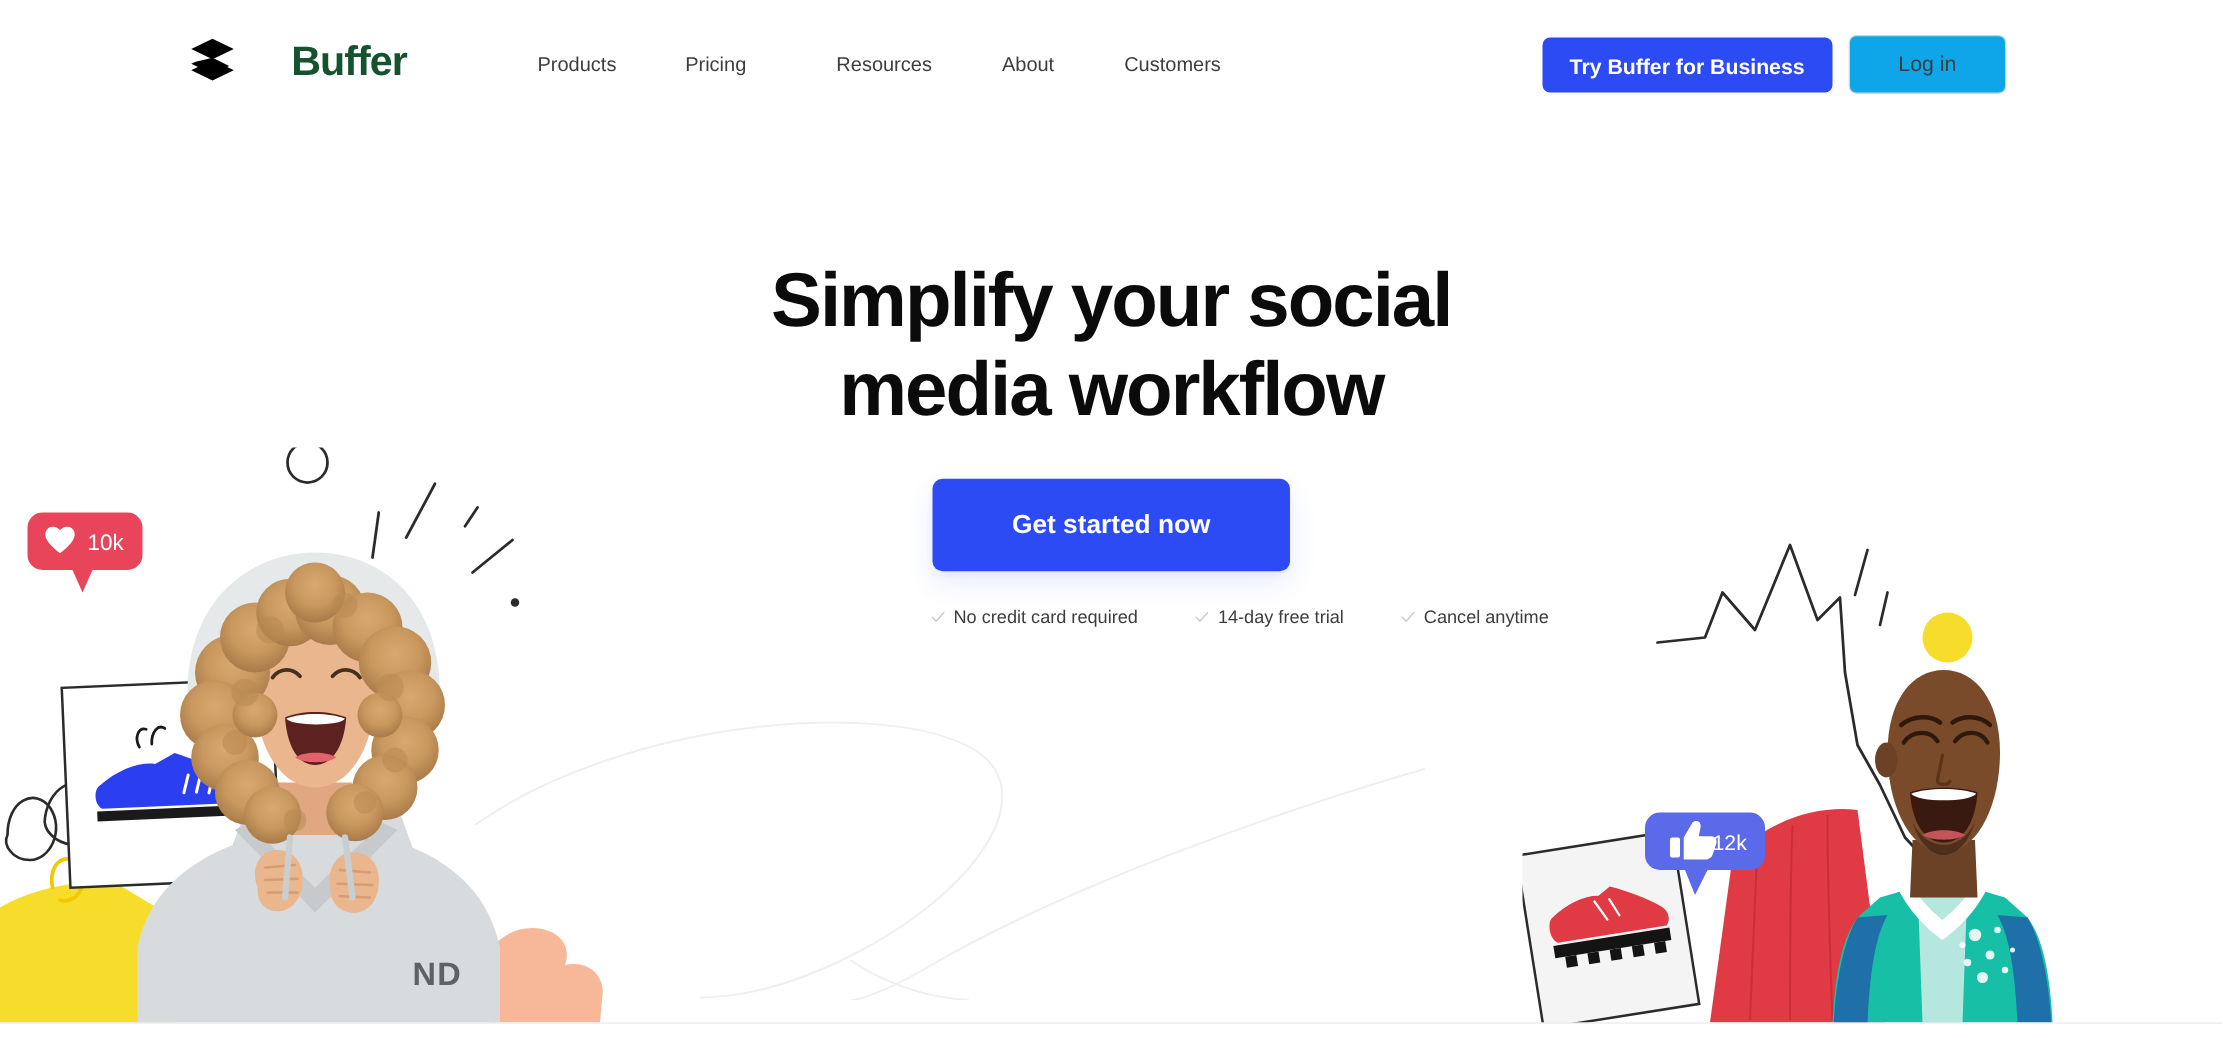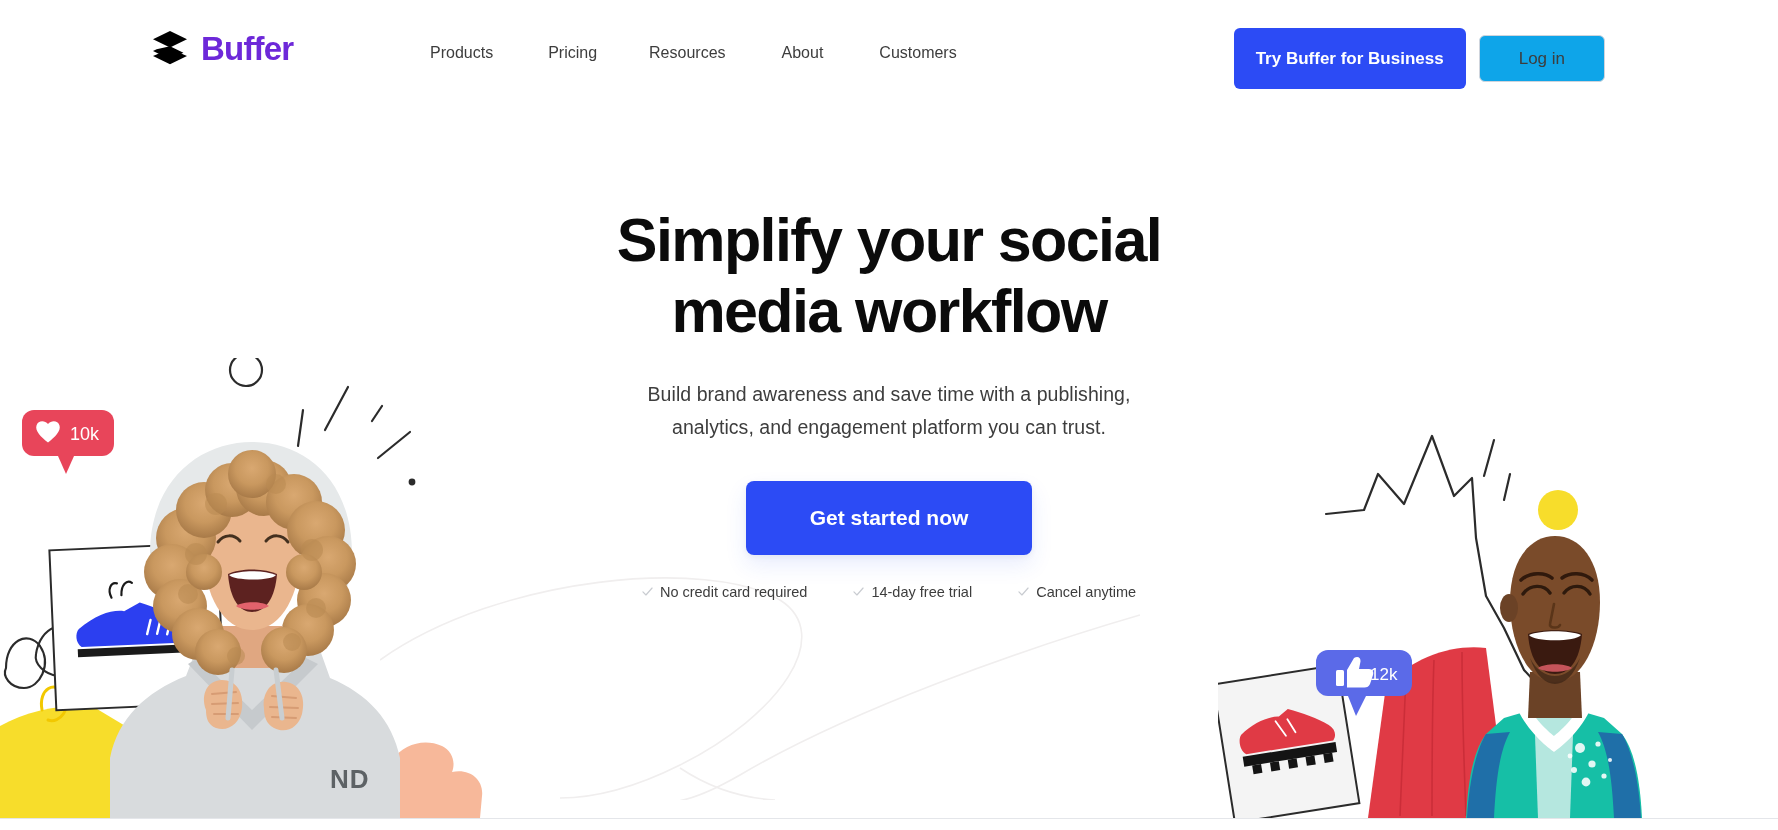--- a/index.html
+++ b/index.html
@@ -41,63 +41,64 @@
     align-items: center;
     gap: 11px;
     cursor: pointer;
     text-decoration: none;
   }
   .brand-mark { width: 40px; height: 40px; display: block; }
   .brand-name {
     font-size: 33px;
     font-weight: bold;
     letter-spacing: -0.8px;
-    color: #6d28d9;
+    color: #14532d;
     line-height: 1;
+    margin-left: 32px;
   }
 
   .main-nav {
     position: absolute;
     left: 430px;
     top: 38px;
     display: flex;
     align-items: center;
     gap: 0;
   }
   .nav-link {
     font-size: 16px;
     color: #3d3d3d;
     text-decoration: none;
     cursor: pointer;
     padding: 6px 0;
     white-space: nowrap;
   }
   .nav-gap-1 { margin-right: 55px; }
-  .nav-gap-2 { margin-right: 52px; }
+  .nav-gap-2 { margin-right: 72px; }
   .nav-gap-3 { margin-right: 56px; }
   .nav-gap-4 { margin-right: 56px; }
 
   .header-actions {
     position: absolute;
     right: 173px;
     top: 28px;
     display: flex;
     align-items: center;
     gap: 13px;
   }
   .btn-primary-sm {
     background: #2c4bf5;
     color: #ffffff;
     border: none;
     border-radius: 6px;
     font-size: 17px;
     font-weight: bold;
     font-family: "Liberation Sans", sans-serif;
     padding: 0 22px;
-    height: 61px;
+    height: 44px;
     line-height: 47px;
     cursor: pointer;
     white-space: nowrap;
   }
   .btn-outline-sm {
     background: #0ea5e9;
     color: #3d3d3d;
     border: 1px solid #cfd4dc;
     border-radius: 6px;
     font-size: 17px;
@@ -160,21 +161,21 @@
     height: 74px;
     padding: 0 64px;
     cursor: pointer;
     box-shadow: 0 10px 22px rgba(44,75,245,0.10), 0 2px 6px rgba(0,0,0,0.05);
     white-space: nowrap;
   }
 
   .trust-row {
     margin-top: 29px;
     display: flex;
-    justify-content: center;
+    justify-content: flex-end;
     align-items: center;
     gap: 0;
   }
   .trust-item {
     display: flex;
     align-items: center;
     gap: 7px;
     font-size: 14.5px;
     color: #3d3d3d;
     white-space: nowrap;
@@ -508,24 +509,20 @@
         </g>
       </svg>
     </div>
 
     <div class="hero-copy">
       <h1 class="hero-title">
         <span>Simplify your social</span><br>
         <span>media workflow</span>
       </h1>
 
-      <p class="hero-sub">
-        <span>Build brand awareness and save time with a publishing,</span><br>
-        <span>analytics, and engagement platform you can trust.</span>
-      </p>
 
       <div class="hero-cta-wrap">
         <button class="btn-cta">Get started now</button>
       </div>
 
       <div class="trust-row">
 
         <div class="trust-item trust-sep-1">
           <span>
             <svg class="check-icon" viewBox="0 0 12 12" xmlns="http://www.w3.org/2000/svg">

